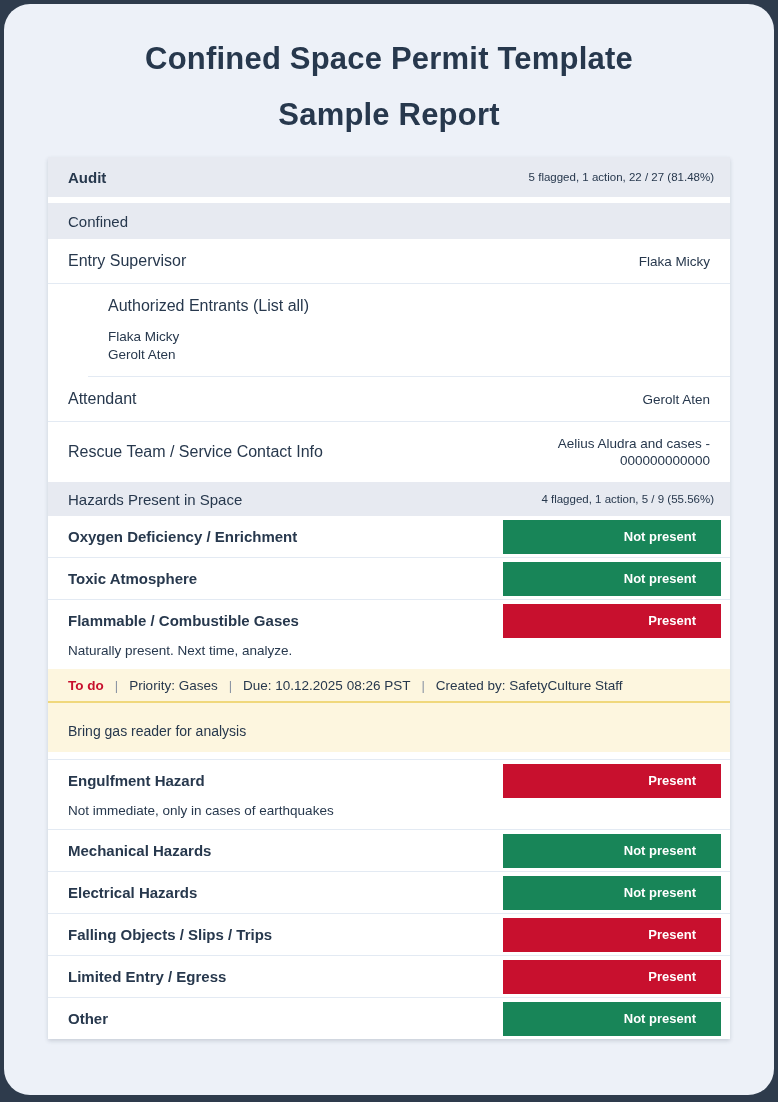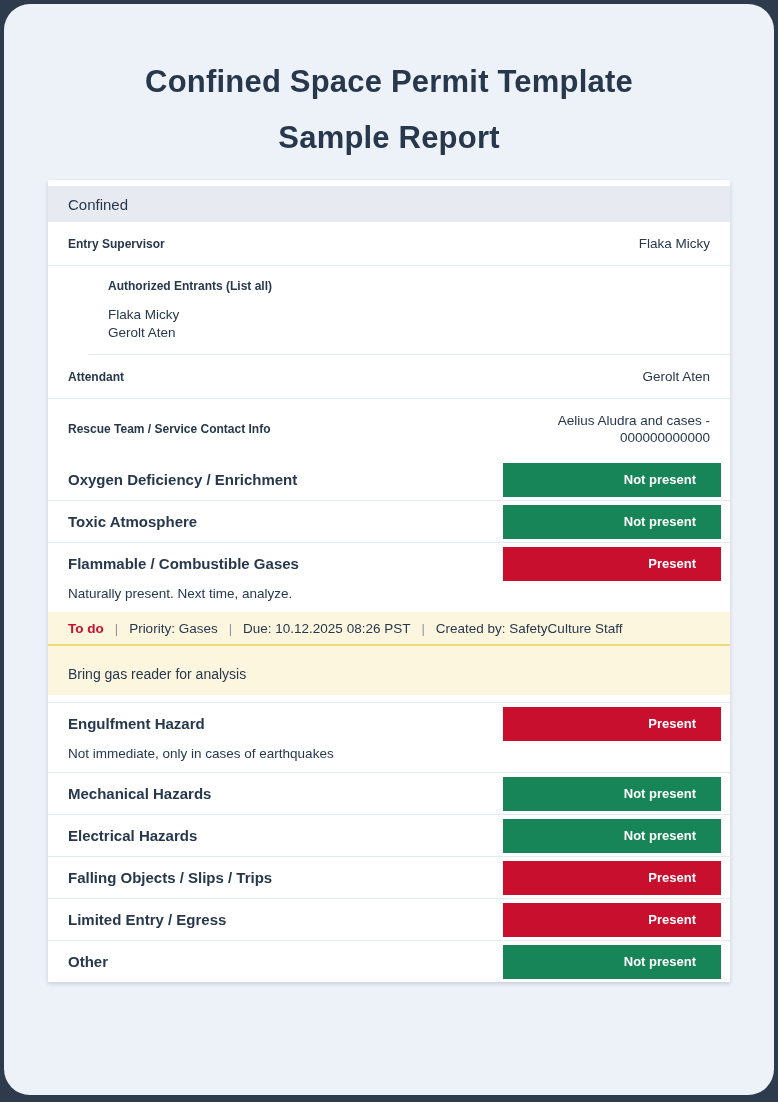--- a/index.html
+++ b/index.html
@@ -9,21 +9,21 @@
     font-family: "Liberation Sans", "DejaVu Sans", sans-serif;
     position:relative;
   }
   .panel {
     position:absolute; left:4px; top:4px; right:4px; bottom:7px;
     background: var(--panel-bg, #edf1f8);
     border-radius:26px;
     overflow:hidden;
   }
   .title {
-    padding-top:50px;
+    padding-top:27px;
     text-align:center;
     font-size:31px;
     font-weight:bold;
     line-height:56px;
     color: var(--text-dark, #27384d);
     letter-spacing:0.2px;
   }
   .card {
     width:682px;
     margin:14px auto 0 44px;
@@ -40,21 +40,21 @@
   .sec-head.plain { height:36px; font-size:15px; }
   .sec-head .head-label { font-size:15px; }
   .sec-head.audit .head-label { font-weight:bold; }
   .sec-head .head-stats { font-size:11.5px; }
   .sec-gap { height:6px; background: var(--card-bg, #ffffff); }
   .field-row {
     display:flex; align-items:center; justify-content:space-between;
     padding:13px 20px;
     border-bottom:1px solid var(--divider, #e3eaf3);
   }
-  .field-label { font-size:12px; font-weight:bold; color: var(--text-dark, #27384d); }
+  .field-label { font-size:16px; font-weight:normal; color: var(--text-dark, #27384d); }
   .field-value { font-size:13.5px; color: var(--text-dark, #27384d); text-align:right; line-height:17px; }
   .field-block {
     padding:13px 20px 12px;
     border-bottom:1px solid var(--divider, #e3eaf3);
     margin-left:40px;
   }
   .field-block .field-label { display:block; margin-bottom:13px; }
   .entrant-line { font-size:13.5px; color: var(--text-dark, #27384d); line-height:18px; }
   .q-item { border-bottom:1px solid var(--divider, #e3eaf3); }
   .q-item:last-child { border-bottom:none; }
@@ -98,20 +98,24 @@
 
 <div class="panel">
 
   <h1 class="title">
     <span>Confined Space Permit Template</span><br>
     <span>Sample Report</span>
   </h1>
 
   <div class="card">
 
+    <div class="sec-head audit">
+      <span class="head-label">Audit</span>
+      <span class="head-stats">5 flagged, 1 action, 22 / 27 (81.48%)</span>
+    </div>
 
     <div class="sec-gap"></div>
 
     <div class="sec-head plain">
       <span class="head-label">Confined</span>
     </div>
 
     <div class="field-row">
       <span class="field-label">Entry Supervisor</span>
       <span class="field-value">Flaka Micky</span>
@@ -129,20 +133,24 @@
     </div>
 
     <div class="field-row" style="border-bottom:none;">
       <span class="field-label">Rescue Team / Service Contact Info</span>
       <span class="field-value">
         <span>Aelius Aludra and cases -</span><br>
         <span>000000000000</span>
       </span>
     </div>
 
+    <div class="sec-head plain" style="height:34px;">
+      <span class="head-label">Hazards Present in Space</span>
+      <span class="head-stats">4 flagged, 1 action, 5 / 9 (55.56%)</span>
+    </div>
 
     <div class="q-item">
       <div class="q-row">
         <span class="q-label">Oxygen Deficiency / Enrichment</span>
         <span class="badge good">Not present</span>
       </div>
     </div>
 
     <div class="q-item">
       <div class="q-row">

